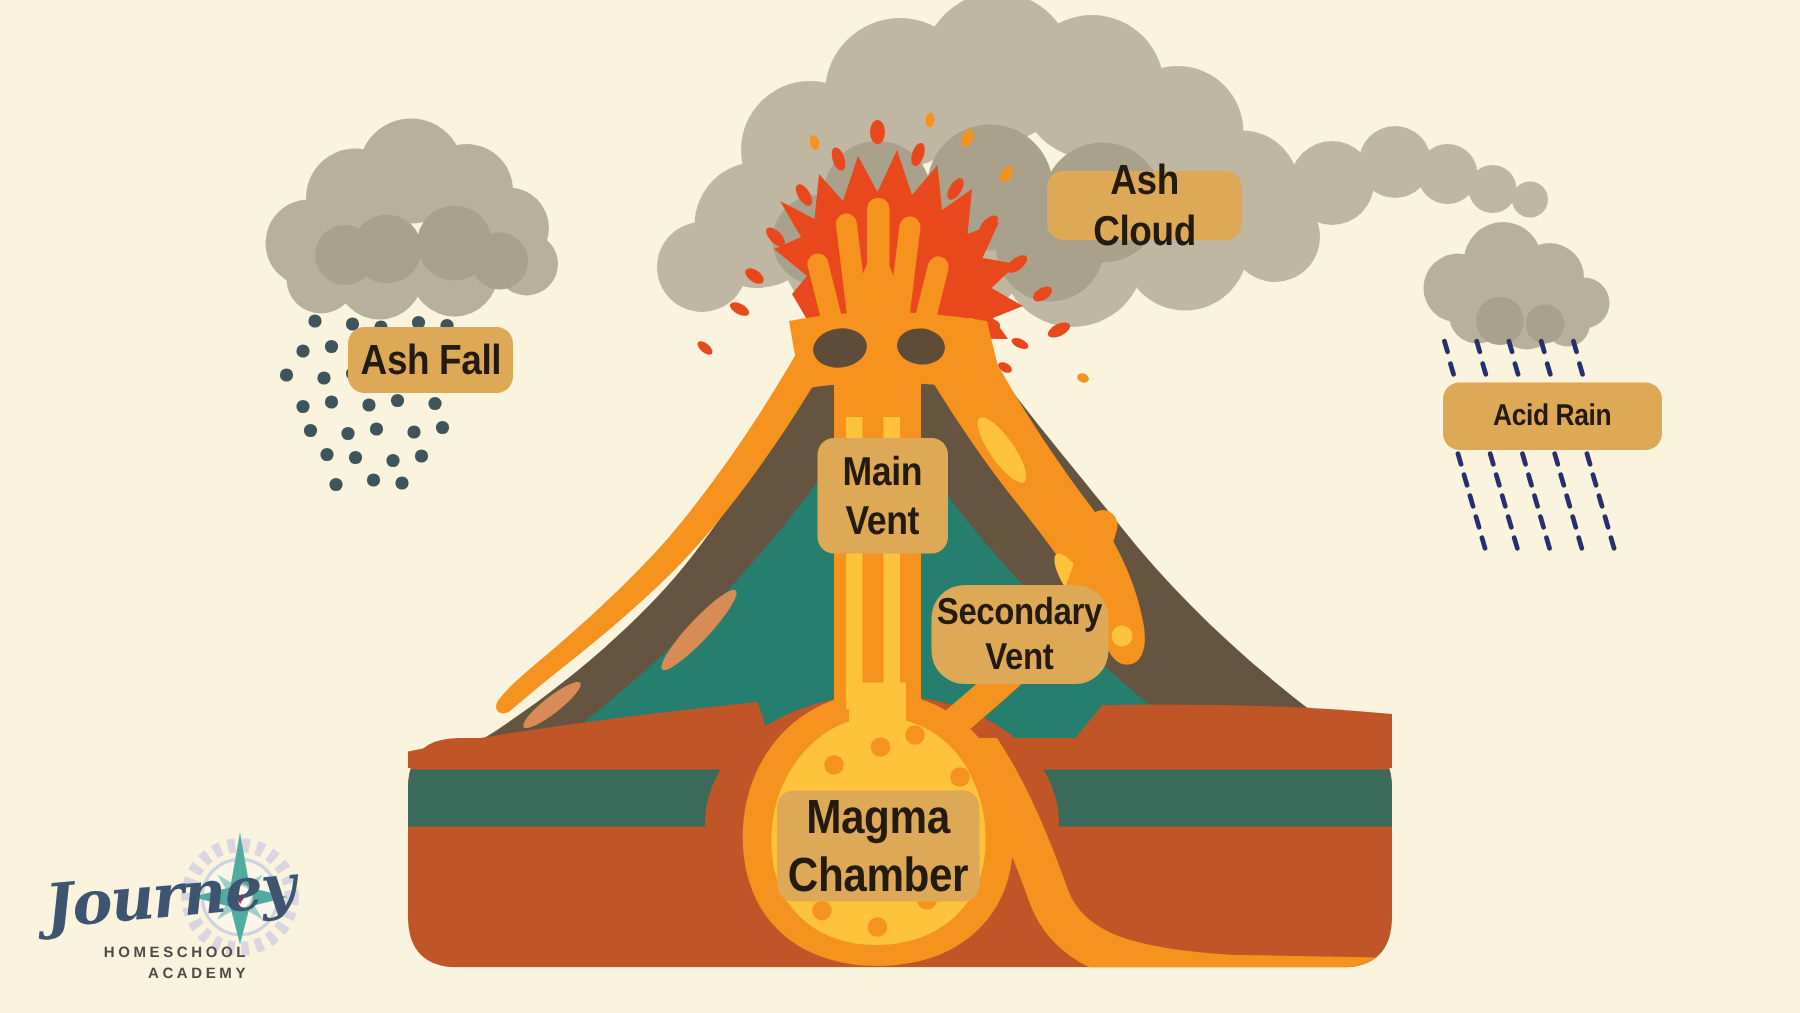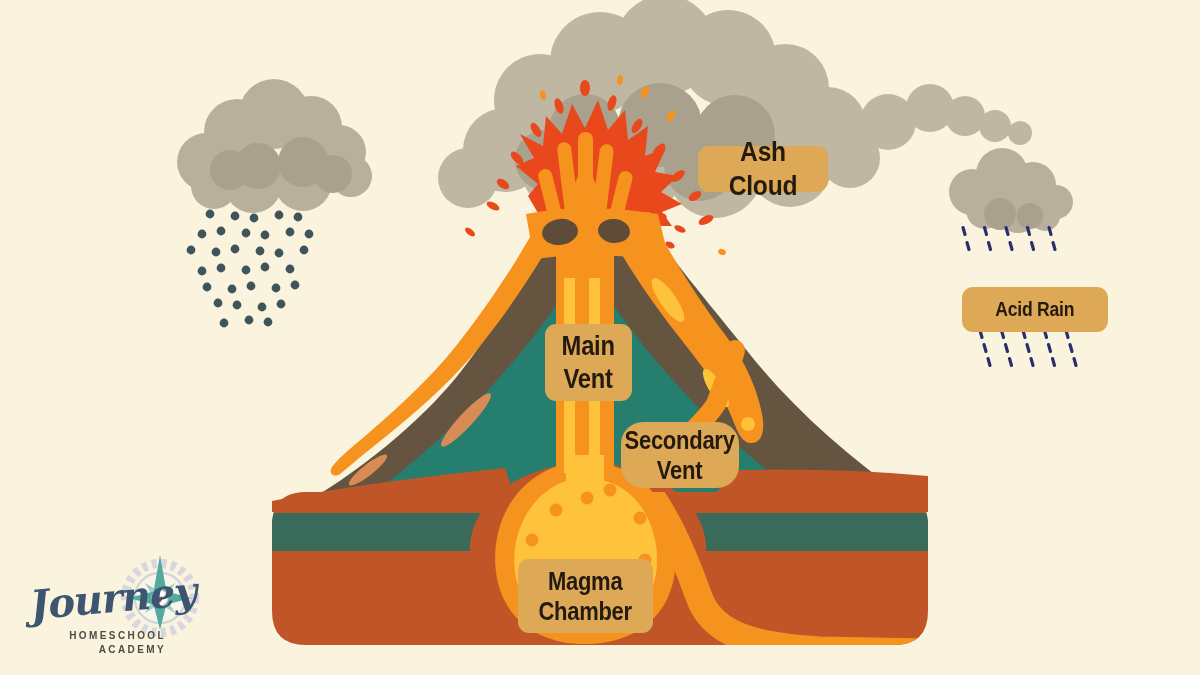--- a/index.html
+++ b/index.html
@@ -14,36 +14,35 @@
   
   .vlabel{
     position:absolute;
     display:flex;align-items:center;justify-content:center;
     background:var(--c-label-bg,#DEA957);
     border-radius:11px;
     color:var(--c-label-text,#231A10);
     font-weight:700;
     text-align:center;
     z-index:5;
-    margin-top:32px;
   }
   .vlabel .lt{
     display:inline-block;
     transform:scaleX(.88);
     white-space:pre-line;
     line-height:1.22;
     letter-spacing:-.3px;
   }
   .l-ash-cloud     {left:698px;top:114px;width:130px;height:46px;font-size:28px;}
   .l-ash-fall      {left:232px;top:218px;width:110px;height:44px;font-size:28px;}
   .l-acid-rain     {left:962px;top:255px;width:146px;height:45px;font-size:20px;}
   .l-main-vent     {left:545px;top:292px;width:87px; height:77px;font-size:27px;border-radius:11px;}
   .l-lava-flow     {left:712px;top:288px;width:111px;height:44px;font-size:27px;}
   .l-secondary-vent{left:621px;top:390px;width:118px;height:66px;font-size:25px;border-radius:22px;}
-  .l-magma-chamber {left:518px;top:527px;width:135px;height:74px;font-size:25px;}
+  .l-magma-chamber {left:518px;top:527px;width:135px;height:74px;font-size:32px;}
 
   
   .logo{position:absolute;left:30px;top:566px;width:230px;height:106px;z-index:6;}
   .logo-compass{position:absolute;left:84px;top:-14px;z-index:1;}
   .logo-script{
     position:absolute;left:0;top:8px;z-index:2;
     font-family:"DejaVu Serif",serif;font-style:italic;font-weight:700;
     font-size:40px;color:var(--c-logo-blue,#3D5571);
     transform:rotate(-5deg);
     letter-spacing:-1px;
@@ -322,20 +321,23 @@
     <g>
       <path fill="var(--c-lava-orange,#F6921E)" d="M 526,214 Q 585,202 658,214 L 670,264 C 628,252 556,254 534,260 Z"></path>
       <ellipse cx="560" cy="232" rx="18" ry="13" transform="rotate(-8 560 232)" fill="var(--c-rim-brown,#5E4B38)"></ellipse>
       <ellipse cx="614" cy="231" rx="16" ry="12" transform="rotate(6 614 231)" fill="var(--c-rim-brown,#5E4B38)"></ellipse>
     </g>
   </svg>
 
   <div class="vlabel l-ash-cloud">
     <span class="lt">Ash Cloud</span>
   </div>
+  <div class="vlabel l-ash-fall">
+    <span class="lt">Ash Fall</span>
+  </div>
   <div class="vlabel l-acid-rain">
     <span class="lt">Acid Rain</span>
   </div>
   <div class="vlabel l-main-vent">
     <span class="lt">Main
 Vent</span>
   </div>
   <div class="vlabel l-secondary-vent">
     <span class="lt">Secondary
 Vent</span>

